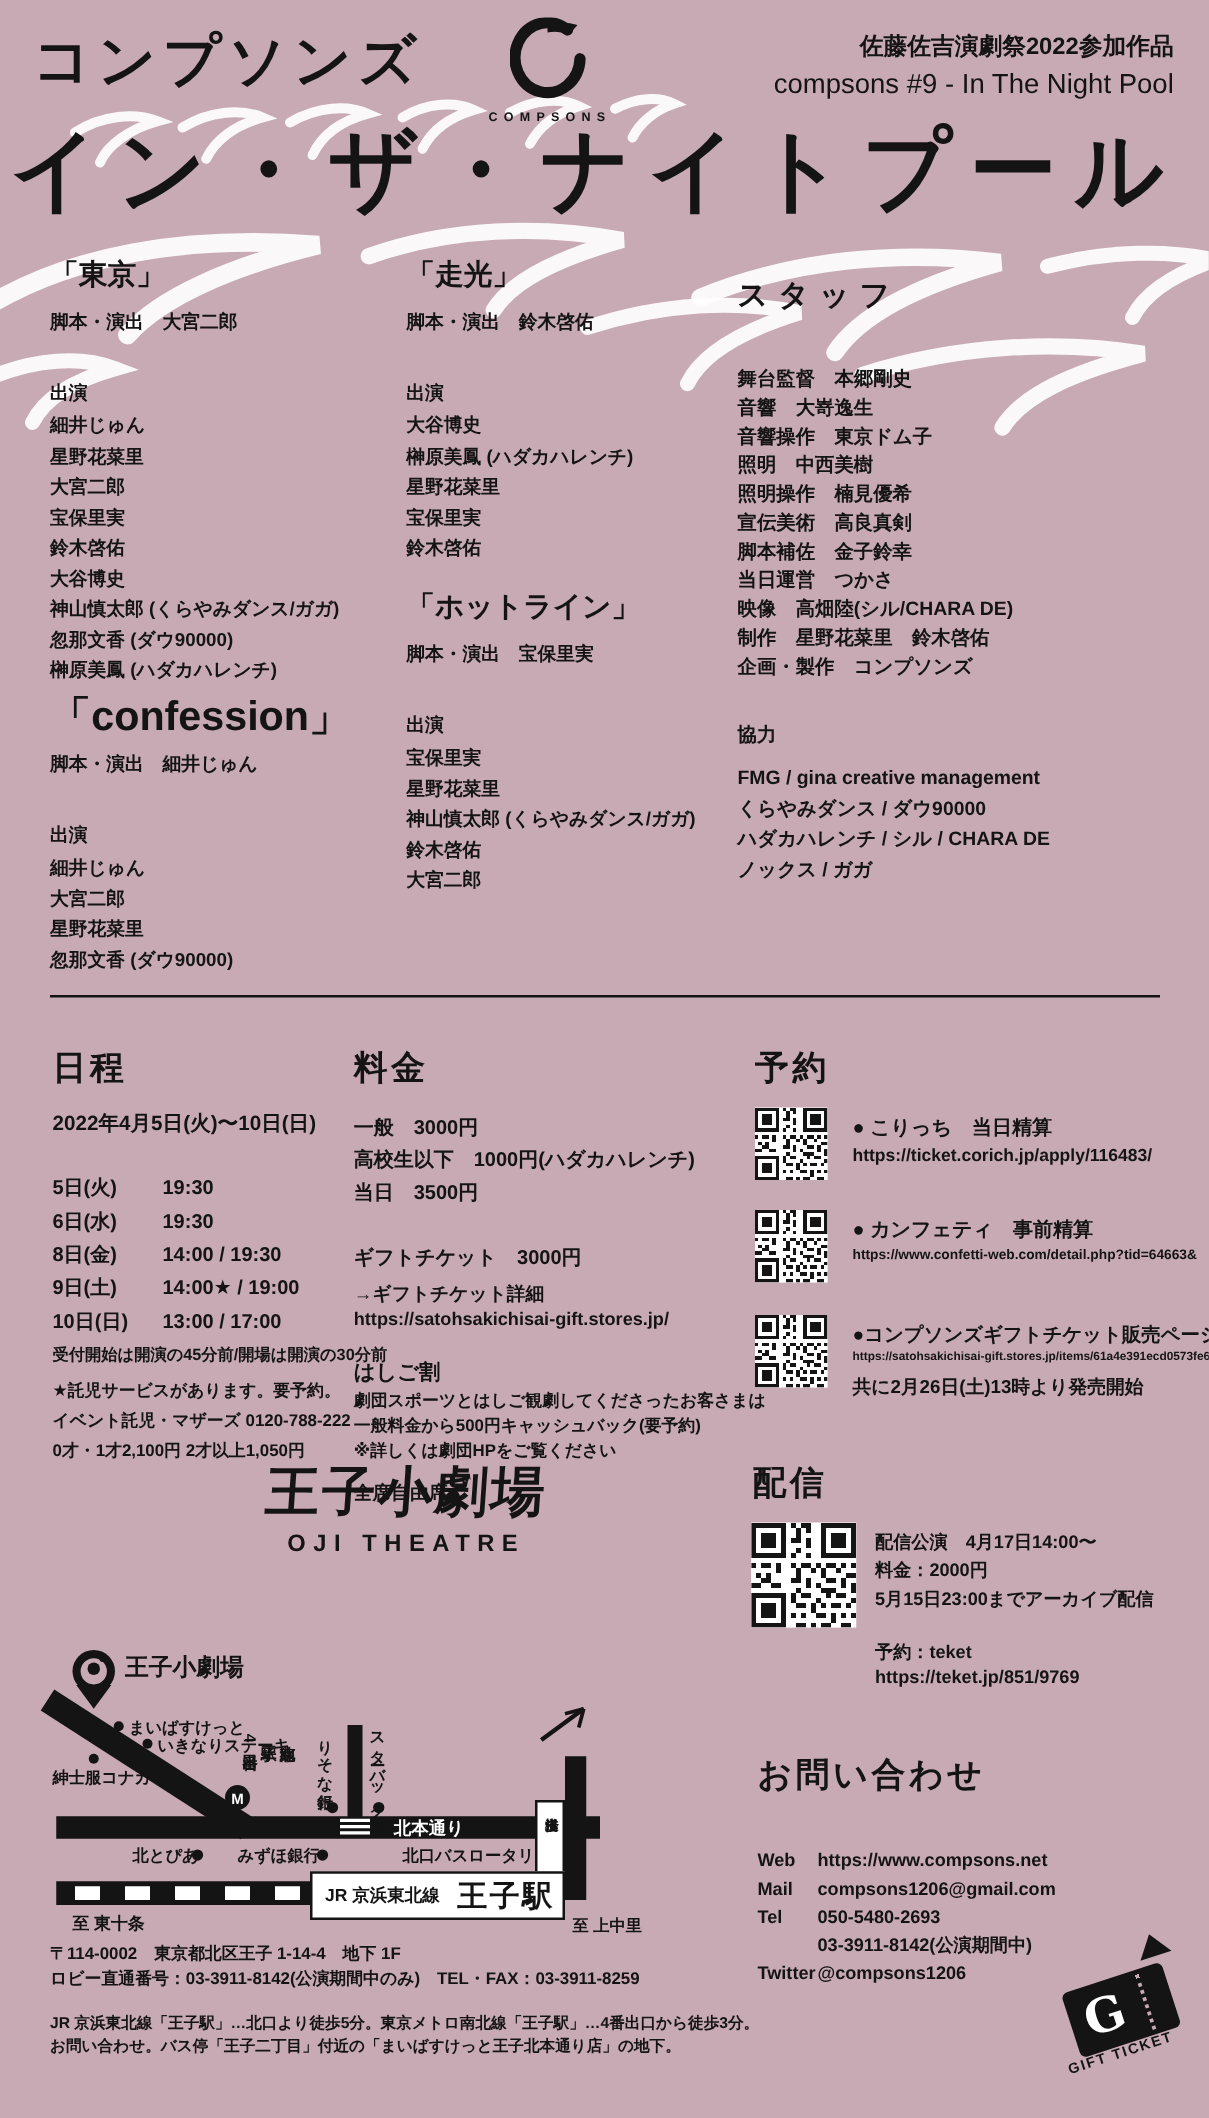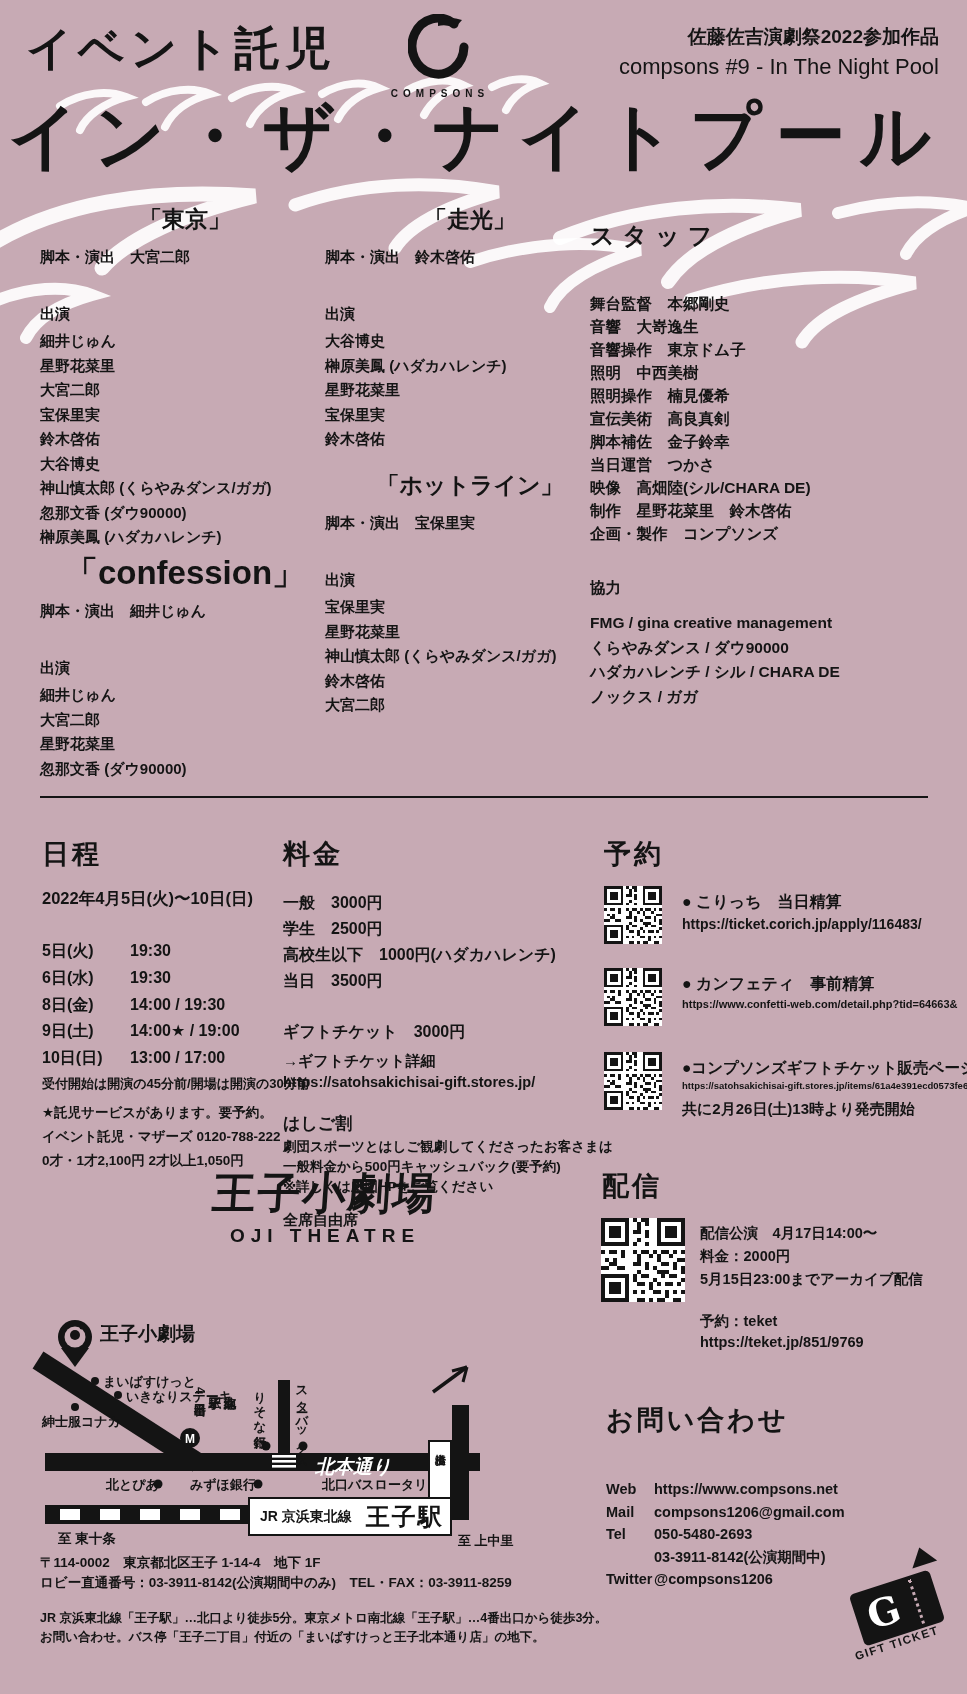--- a/index.html
+++ b/index.html
@@ -11,21 +11,21 @@
   #ripples{position:absolute;left:0;top:0;z-index:1;pointer-events:none;}
   
   .company{left:26px;top:18px;font-size:46px;font-weight:900;letter-spacing:5px;}
   .logo-wrap{left:384px;top:14px;width:112px;text-align:center;}
   .logo-letters{font-size:10px;font-weight:700;letter-spacing:5px;margin-top:4px;}
   .festival{right:28px;top:24px;font-size:19px;font-weight:700;text-align:right;}
   .subtitle-en{right:28px;top:54px;font-size:22px;font-weight:500;text-align:right;}
   .main-title{left:8px;top:88px;font-size:70px;font-weight:900;letter-spacing:14px;white-space:nowrap;transform:scaleY(1.04);transform-origin:left top;}
   
   .play{width:290px;}
-  .play-title{font-size:23px;font-weight:700;line-height:30px;margin:0 0 14px 0;text-align:center;}
+  .play-title{font-size:23px;font-weight:700;line-height:30px;margin:0 0 14px 0;}
   .play-title.latin{font-size:33px;}
   .play-credit{font-size:15px;font-weight:700;margin:0 0 38px 0;}
   .cast-label{font-size:15px;font-weight:700;margin:0 0 5px 0;}
   ul.plain{list-style:none;margin:0;padding:0;}
   ul.cast li{font-size:15px;font-weight:700;line-height:24.5px;}
   #play-tokyo{left:40px;top:204px;}
   #play-confession{left:40px;top:558px;}
   #play-soukou{left:325px;top:204px;}
   #play-hotline{left:325px;top:470px;}
   
@@ -75,21 +75,21 @@
   .oji-jp{font-size:43px;font-weight:900;letter-spacing:2px;
           font-family:"DejaVu Serif","Liberation Serif",serif;transform:skewX(-4deg);}
   .oji-en{font-size:19px;font-weight:900;letter-spacing:6px;margin-top:2px;}
   #map{left:30px;top:1255px;width:505px;height:300px;}
   #map .lbl{position:absolute;font-size:13px;font-weight:700;white-space:nowrap;}
   #map .vlbl{position:absolute;writing-mode:vertical-rl;font-size:12.5px;font-weight:700;white-space:pre;line-height:15px;}
   .station-box{position:absolute;left:218px;top:242px;width:200px;height:35px;background:#fff;
                border:2.5px solid #141414;display:flex;align-items:center;}
   .station-line{font-size:14px;font-weight:700;margin-left:10px;}
   .station-name{font-size:24px;font-weight:900;margin-left:14px;letter-spacing:2px;}
-  .road-name{position:absolute;left:285px;top:199px;color:#fff;font-size:19px;font-weight:700;font-style:italic;}
+  .road-name{position:absolute;left:285px;top:199px;color:#fff;font-size:14px;font-weight:700;}
   .footbridge{position:absolute;left:398px;top:185px;width:20px;height:56px;background:#fff;
               border:2px solid #141414;}
   .footbridge span{writing-mode:vertical-rl;font-size:11px;font-weight:700;display:block;margin:3px auto 0;}
   .addr{left:40px;font-size:13.5px;font-weight:700;white-space:nowrap;}
   .access{left:40px;font-size:12.5px;font-weight:700;white-space:nowrap;}
   
   #gift-badge{left:845px;top:1563px;width:120px;height:120px;}
   .ticket{position:absolute;left:10px;top:18px;width:84px;height:54px;background:#141414;
           border-radius:5px;transform:rotate(-18deg);}
   .ticket .g{position:absolute;left:12px;top:4px;color:#fff;font-size:38px;font-weight:900;
@@ -114,21 +114,21 @@
     <path stroke-width="15" d="M-15,248 C55,203 150,188 255,196 C185,213 128,238 102,268"></path>
     <path stroke-width="13" d="M295,205 C360,182 432,180 498,192 C448,206 410,224 395,248"></path>
     <path stroke-width="14" d="M560,238 C635,207 720,200 800,210 C735,228 688,252 668,282"></path>
     <path stroke-width="12" d="M838,213 C888,200 935,200 972,208 C940,219 916,234 906,254"></path>
     <path stroke-width="13" d="M690,300 C765,276 845,272 915,283 C858,298 818,316 802,342"></path>
     <path stroke-width="12" d="M-12,304 C28,286 66,285 92,295 C60,304 36,318 26,338"></path>
     <path stroke-width="12" d="M470,262 C530,242 590,240 640,250 C595,264 562,282 550,307"></path>
   </g>
 </svg>
 
-<div class="abs z2 company">イベント託児</div>
+<div class="abs z2 company">コンプソンズ</div>
 
 <div class="abs z2 logo-wrap">
   <svg width="64" height="66" viewBox="0 0 64 66">
     <path d="M46,10 A26,28 0 1 0 56,33" fill="none" stroke="#141414" stroke-width="9" stroke-linecap="round"></path>
     <path d="M30,6 q12,-4 24,0 l-7,8 q-8,-4 -17,-2 z" fill="#141414"></path>
   </svg>
   <div class="logo-letters">COMPSONS</div>
 </div>
 
 <div class="abs z2 festival">佐藤佐吉演劇祭2022参加作品</div>
@@ -231,21 +231,20 @@
       <div>★託児サービスがあります。要予約。</div>
       <div>イベント託児・マザーズ 0120-788-222</div>
       <div>0才・1才2,100円 2才以上1,050円</div>
     </div>
 </div>
 
 <div class="abs z2" id="ryokin">
   <div class="sec-title">料金</div>
   <ul class="plain prices">
       <li>一般　3000円</li>
-      <li>学生　2500円</li>
       <li>高校生以下　1000円(ハダカハレンチ)</li>
       <li>当日　3500円</li>
     </ul>
   <div class="gift">ギフトチケット　3000円</div>
   <div class="gift-detail">→ギフトチケット詳細</div>
   <div class="gift-url">https://satohsakichisai-gift.stores.jp/</div>
   <div class="hashigo-title">はしご割</div>
   <div class="hashigo-lines">
       <div>劇団スポーツとはしご観劇してくださったお客さまは</div>
       <div>一般料金から500円キャッシュバック(要予約)</div>

